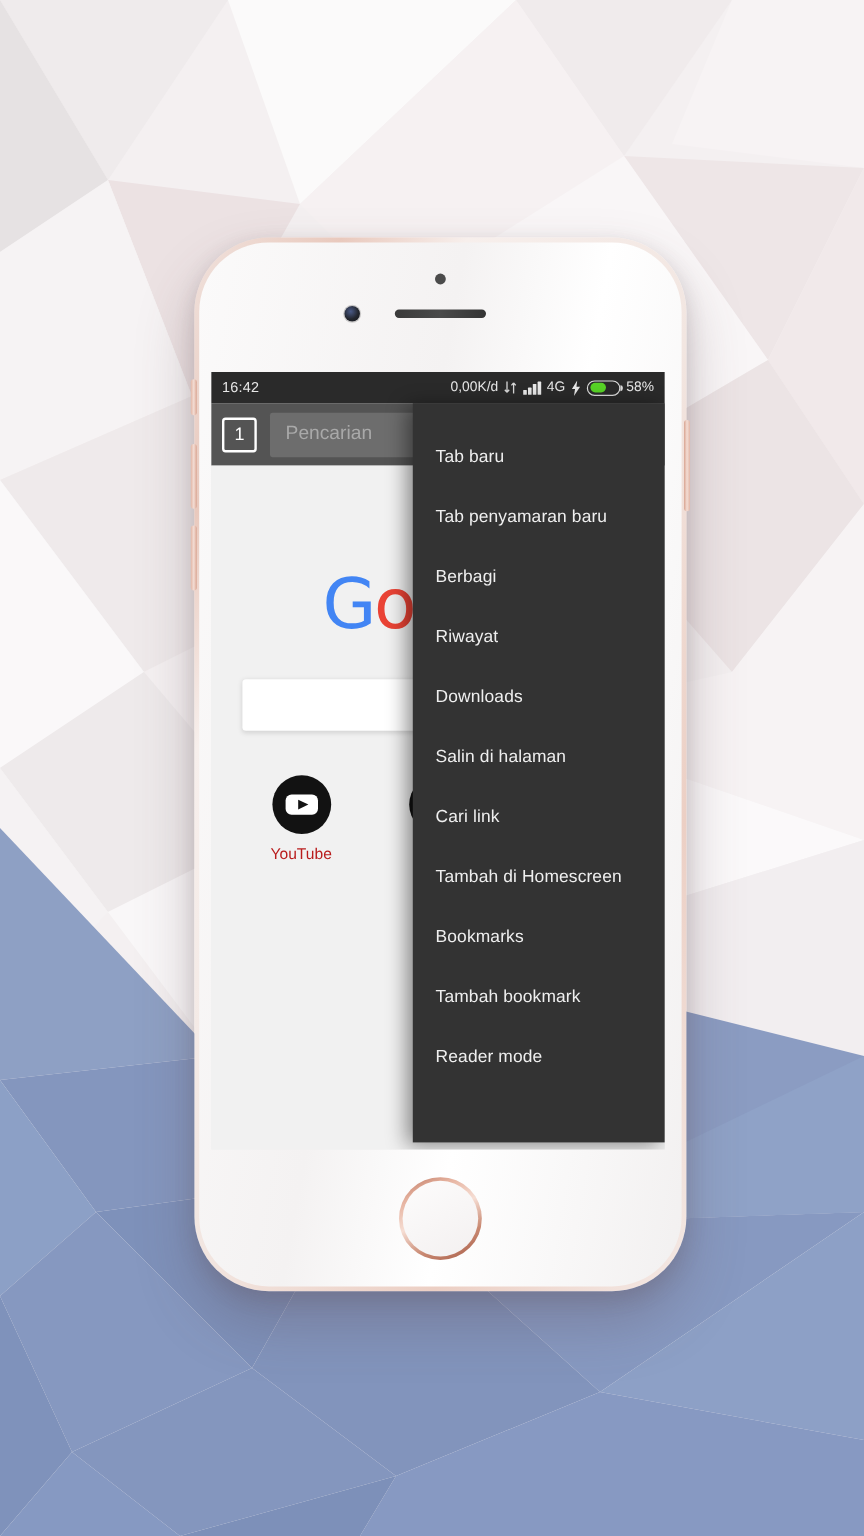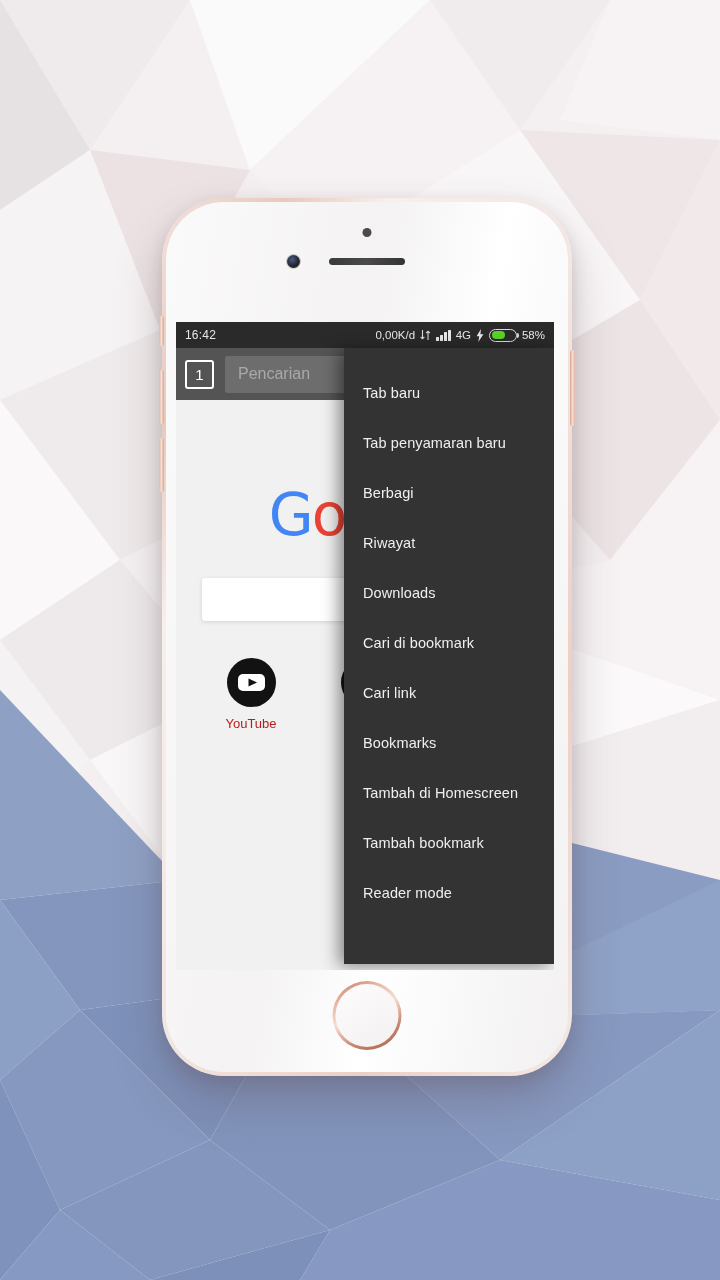--- a/index.html
+++ b/index.html
@@ -65,21 +65,21 @@
     background:linear-gradient(155deg,#b9705a 0%,#e6b3a0 22%,#f6ded4 46%,#c98972 72%,#a65b46 100%);
   }
   #home-button::after {
     content:""; position:absolute; left:3px; top:3px; right:3px; bottom:3px;
     border-radius:50%;
     background:linear-gradient(150deg,#fdfcfc,#f3f0f0);
   }
 
   
   #screen {
-    position:absolute; left:10px; top:120px;
+    position:absolute; left:10px; top:108px;
     width:378px; height:648px;
     overflow:hidden; background:#f1f1f1;
   }
 
   
   #status-bar {
     position:absolute; left:0; top:0; width:100%; height:26px;
     background:#2a2a2a; display:flex; align-items:center;
     padding:0 9px; color:#e8e8e8; font-size:11.5px;
   }
@@ -282,24 +282,24 @@
           </div>
         </div>
       </div>
 
       <div id="overflow-menu">
         <div class="menu-item">Tab baru</div>
         <div class="menu-item">Tab penyamaran baru</div>
         <div class="menu-item">Berbagi</div>
         <div class="menu-item">Riwayat</div>
         <div class="menu-item">Downloads</div>
-        <div class="menu-item">Cari di bookmark</div>
+        <div class="menu-item">Salin di halaman</div>
         <div class="menu-item">Cari link</div>
+        <div class="menu-item">Tambah di Homescreen</div>
         <div class="menu-item">Bookmarks</div>
-        <div class="menu-item">Tambah di Homescreen</div>
         <div class="menu-item">Tambah bookmark</div>
         <div class="menu-item">Reader mode</div>
       </div>
 
     </div>
 
     <div id="home-button"></div>
   </div>
 </div>
 

